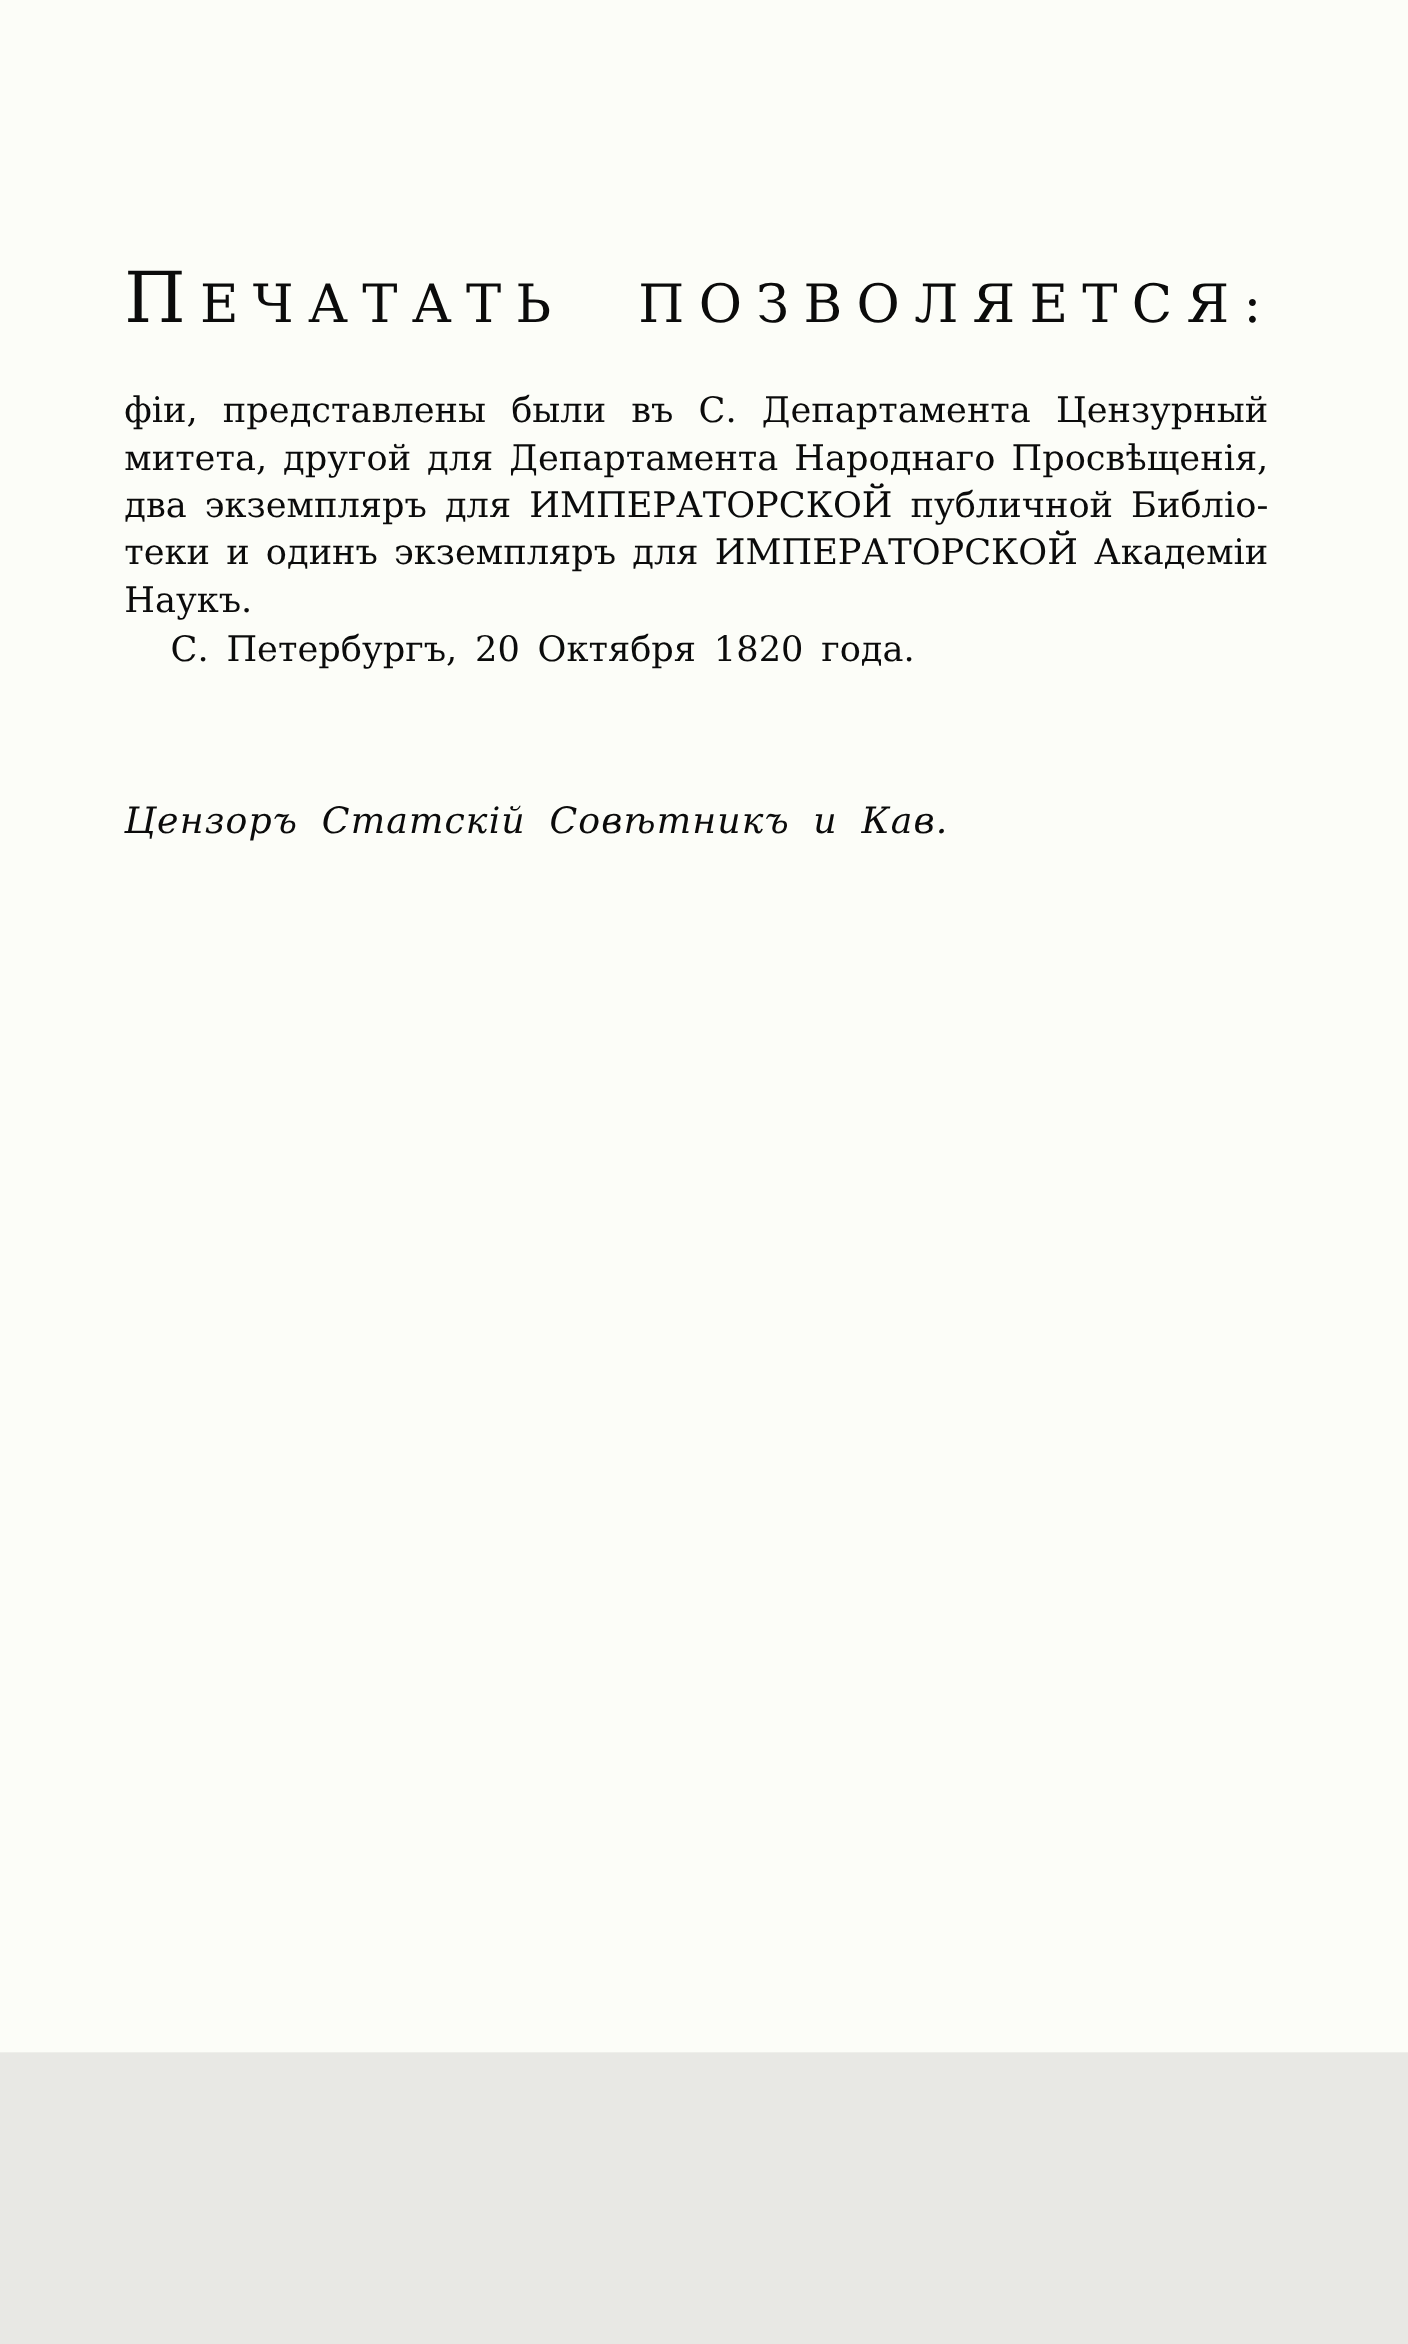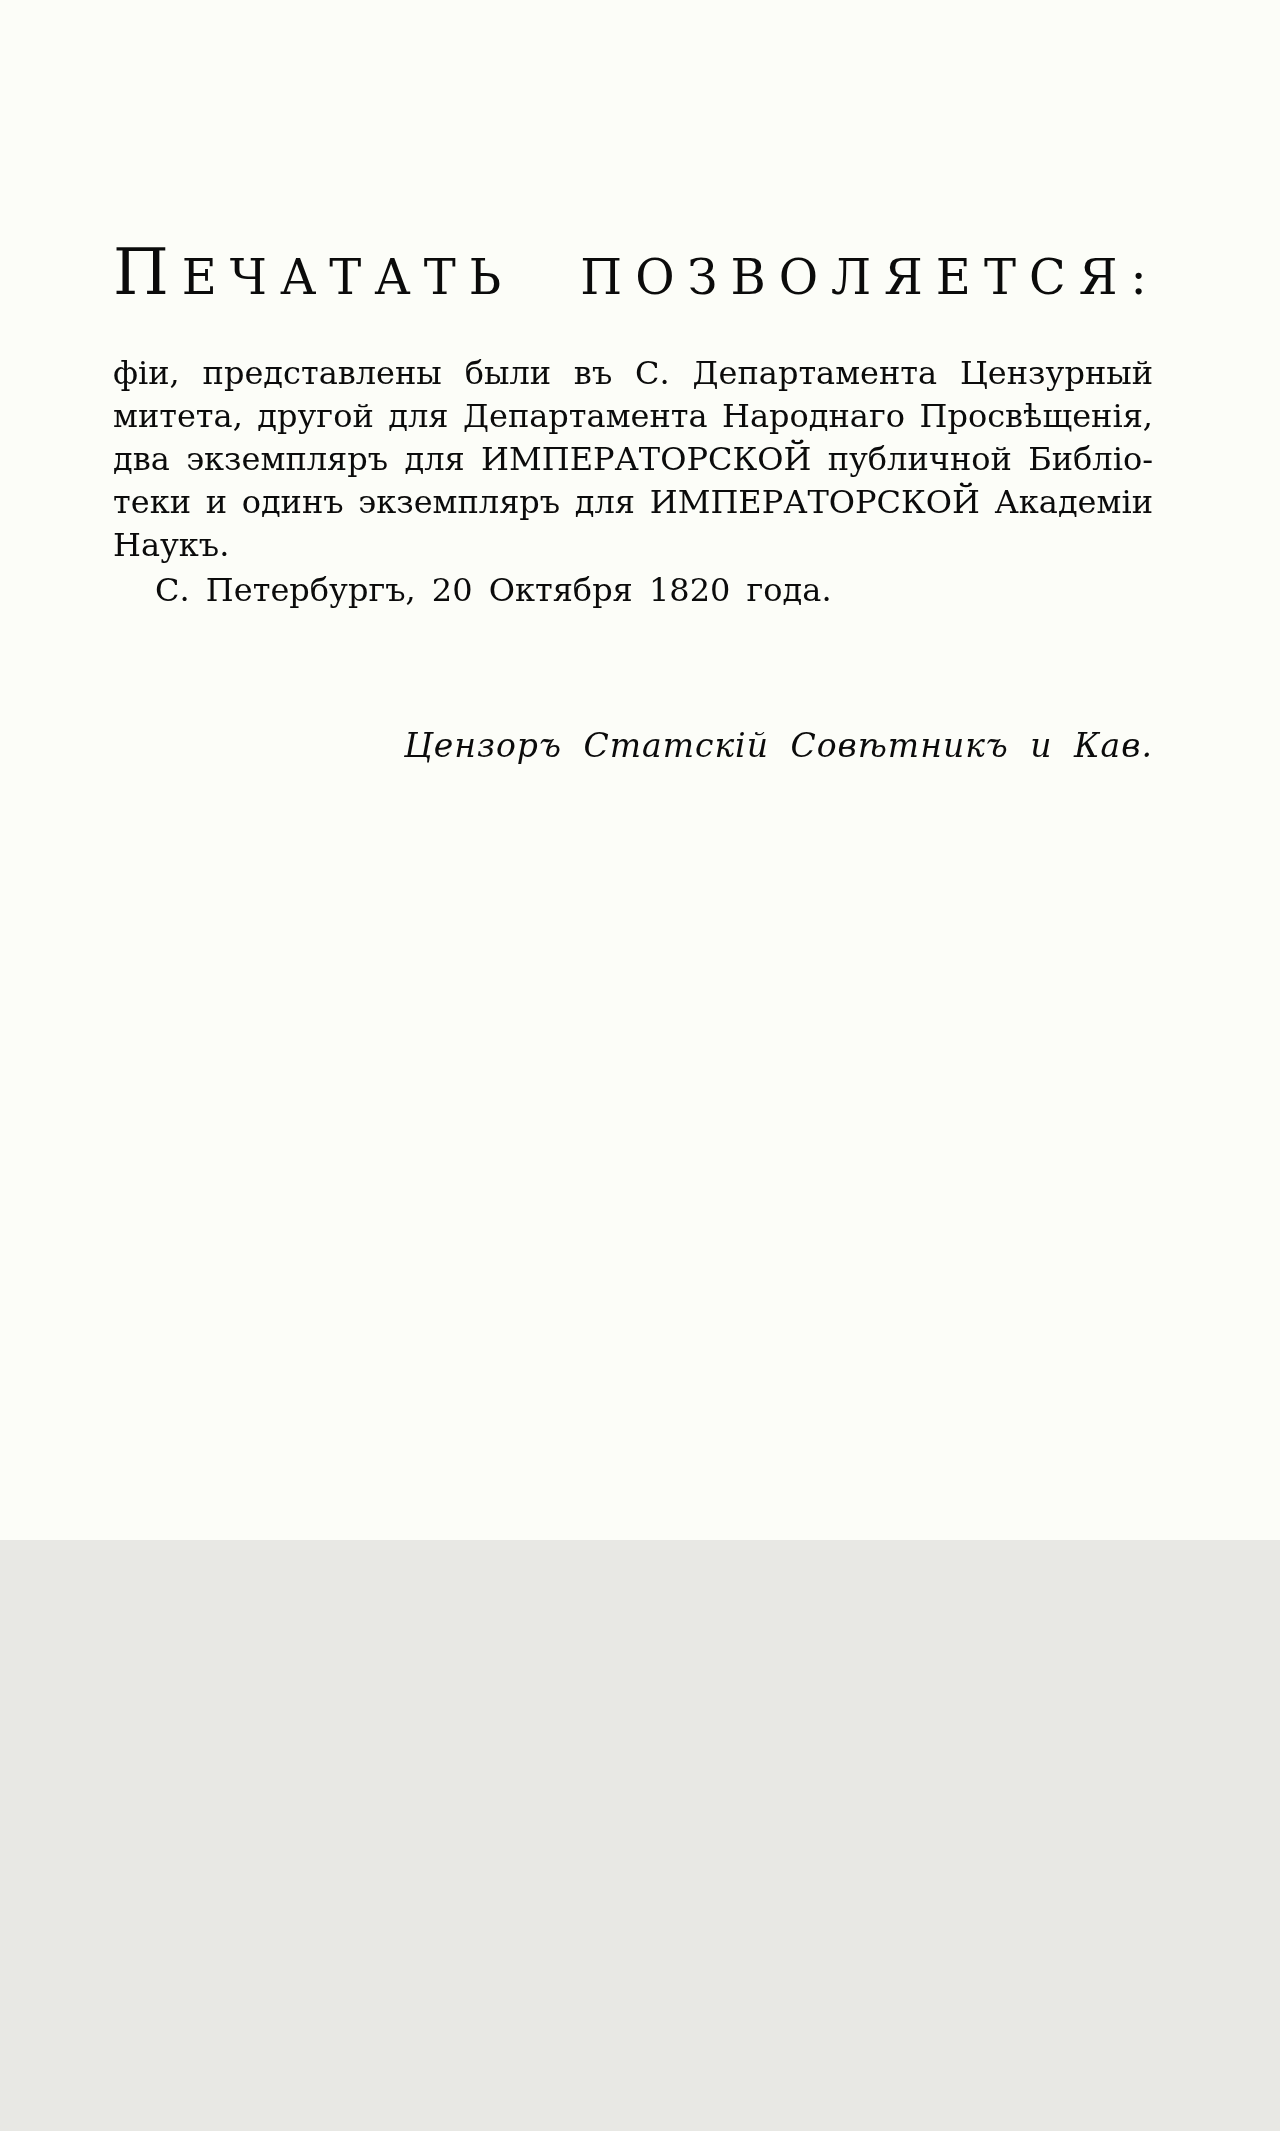--- a/index.html
+++ b/index.html
@@ -3,21 +3,21 @@
 <meta charset="utf-8">
 <style>
   html, body {
     margin: 0;
     padding: 0;
     background: #e8e8e4;
   }
   .page {
     position: relative;
     width: 1280px;
-    height: 1540px;
+    height: 1866px;
     margin: 0 auto;
     background: #fcfdf8;
     color: #0b0b0b;
     font-family: "DejaVu Serif", "Liberation Serif", serif;
     overflow: hidden;
   }
   .title {
     position: absolute;
     top: 232px;
     left: 113px;
@@ -60,21 +60,20 @@
   }
   .signature-block {
     position: absolute;
     top: 722px;
     left: 113px;
     width: 1040px;
     font-size: 33px;
     line-height: 47px;
   }
   .sig-role {
-    text-align: right;
     font-style: italic;
     word-spacing: 10px;
     letter-spacing: 1px;
   }
   .sig-name {
     text-align: right;
     padding-right: 160px;
     font-variant: small-caps;
     letter-spacing: 7px;
     word-spacing: 8px;

